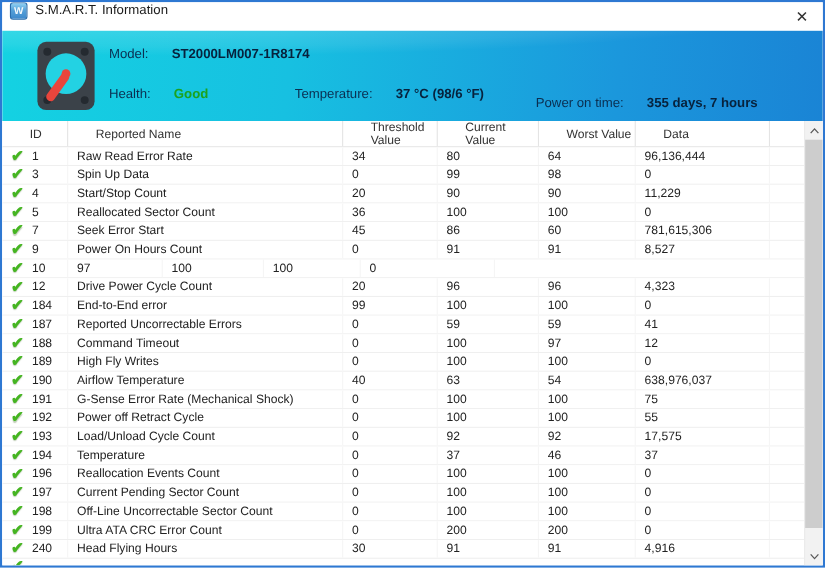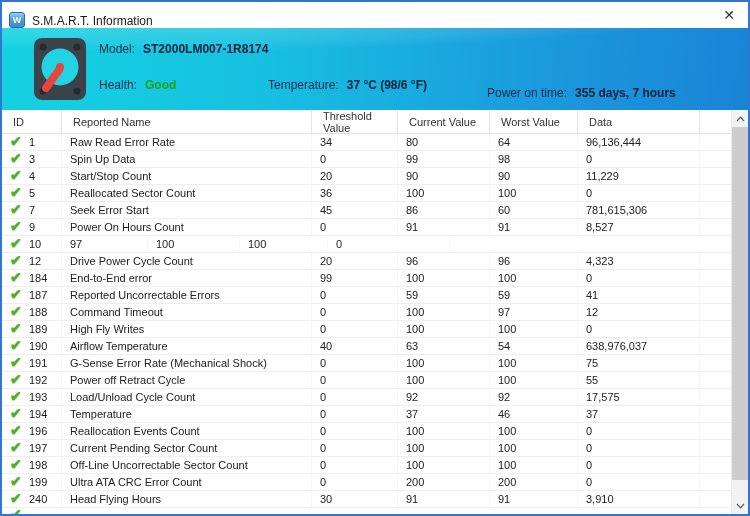--- a/index.html
+++ b/index.html
@@ -1,42 +1,42 @@
 <!DOCTYPE html>
 <html><head>
 <meta charset="utf-8">
 <style>
   *{box-sizing:border-box;margin:0;padding:0}
   html,body{width:750px;height:516px;font-family:"Liberation Sans",sans-serif;}
   .window{width:750px;height:516px;border:2px solid #2e78d2;background:#fff;display:flex;flex-direction:column;overflow:hidden;position:relative}
 
   
-  .titlebar{height:26px;background:#fff;display:flex;align-items:flex-end;padding:0 0 0 7px;flex:0 0 auto}
+  .titlebar{height:26px;background:#fff;display:flex;align-items:flex-start;padding:0 0 0 7px;flex:0 0 auto}
   .app-icon{width:16px;height:16px;border-radius:3px;background:linear-gradient(180deg,#90d1f3 0%,#55a0d8 45%,#3e89cc 100%);border:1px solid #2a6cab;display:flex;align-items:center;justify-content:center;margin-right:7px;flex:0 0 auto}
   .app-icon::before{content:"W";color:#fff;font-size:9px;font-weight:bold;opacity:.95;line-height:1}
   .title{font-size:12px;color:#1a1a1a}
   .close-btn{margin-left:auto;width:38px;height:26px;display:flex;align-items:center;justify-content:center;font-size:14px;color:#333;cursor:pointer}
 
   
   .header{height:82px;position:relative;flex:0 0 auto;background:linear-gradient(95deg,#14d2e2 0%,#17c0e1 35%,#1b97dc 75%,#1a84d5 100%)}
   .header::before{content:"";position:absolute;inset:0;background:radial-gradient(ellipse 120% 85% at 22% -25%,rgba(255,255,255,.25) 0%,rgba(255,255,255,.08) 50%,rgba(255,255,255,0) 62%);pointer-events:none}
   .hdd-icon{position:absolute;left:31px;top:9px;width:54px;height:64px}
   .hinfo{position:absolute;font-size:12px;color:#0b2f51;white-space:nowrap}
-  .hinfo .val{font-weight:bold;color:#07223d;margin-left:8px}
+  .hinfo .val{font-weight:bold;color:#07223d;margin-left:21px}
   .model-row{left:97px;top:14px}
   .health-row{left:97px;top:50px}
   .temp-row{left:266px;top:50px}
   .power-row{left:485px;top:58px}
   .health-row .val{color:#1ca21c}
 
   
   .table-wrap{flex:1;position:relative;background:#fff;overflow:hidden}
   .grid{position:absolute;left:0;top:0;right:17px;bottom:0;display:flex;flex-direction:column}
   .thead{display:flex;height:24px;border-bottom:1px solid #e2e2e2;flex:0 0 auto;font-size:11px;color:#333;background:#fff}
-  .th{display:flex;align-items:center;padding-left:11px;border-right:1px solid #e4e4e4;height:100%;cursor:default}
+  .th{display:flex;align-items:center;padding-left:25px;border-right:1px solid #e4e4e4;height:100%;cursor:default}
   .tr{display:flex;height:17px;flex:0 0 auto;font-size:11px;color:#222;border-bottom:1px solid #efefef;background:#fff}
   .td{display:flex;align-items:center;padding-left:8px;border-right:1px solid #f5f5f5;height:100%;overflow:hidden;white-space:nowrap}
   .c-id{width:60px}.c-name{width:250px}.c-th{width:86px}.c-cur{width:92px}.c-worst{width:88px}.c-data{width:122px}
   .c-spare{flex:1;border-right:none}
   .check{width:15px;height:15px;margin-right:4px;flex:0 0 auto;position:relative}
   .check::before{content:"✔";position:absolute;left:0;top:-1px;font-size:14px;line-height:15px;font-weight:bold;color:#45b521;text-shadow:0 1px 1px rgba(40,90,10,.30)}
   .partial-row{height:6px;overflow:hidden;padding-left:8px;flex:0 0 auto}
 
   
   .scrollbar{position:absolute;top:0;right:0;width:17px;height:100%;background:#f2f2f2;border-left:1px solid #eaeaea;display:flex;flex-direction:column}
@@ -369,21 +369,21 @@
         
           <div class="tr">
             <div class="td c-id">
               <span class="check"></span>
               <span>240</span>
             </div>
             <div class="td c-name">Head Flying Hours</div>
             <div class="td c-th">30</div>
             <div class="td c-cur">91</div>
             <div class="td c-worst">91</div>
-            <div class="td c-data">3,910</div>
+            <div class="td c-data">4,916</div>
             <div class="td c-spare"></div>
           </div>
         </div>
 
       <div class="partial-row">
         <span class="check"></span>
       </div>
     </div>
 
     <div class="scrollbar">

